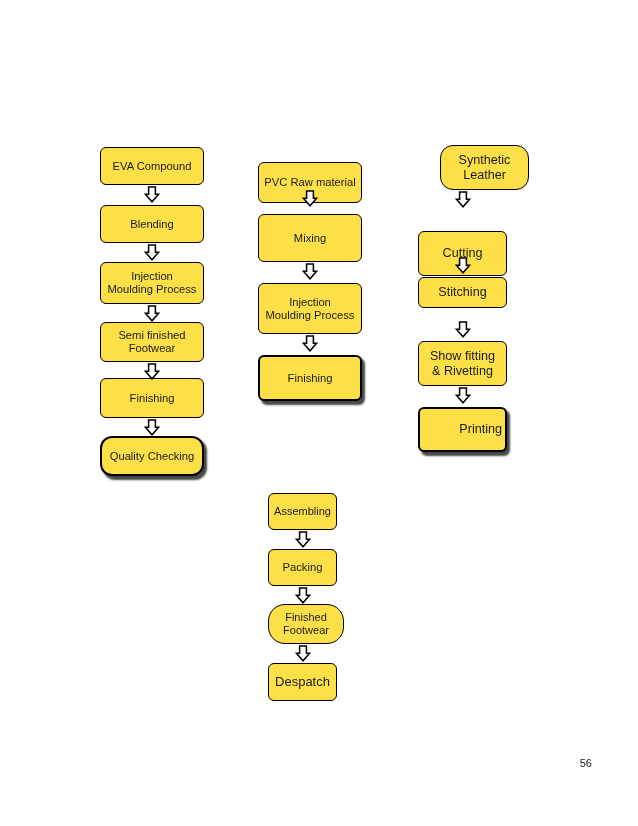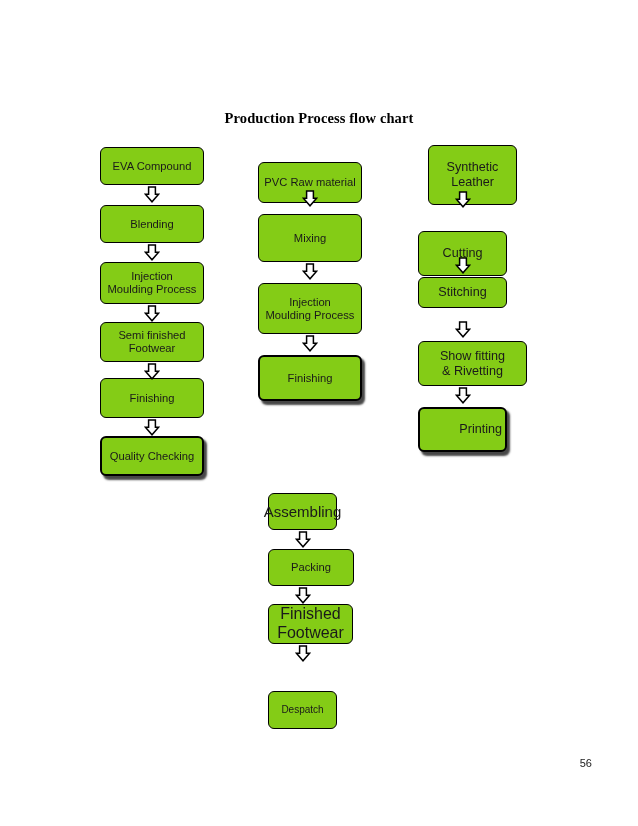--- a/index.html
+++ b/index.html
@@ -38,21 +38,21 @@
   }
 
   
   .flow-col {
     position: absolute;
   }
 
   .node {
     position: absolute;
     box-sizing: border-box;
-    background: #84cc16;
+    background: #fde047;
     border: 1.6px solid #000000;
     border-radius: 6px;
     display: flex;
     align-items: center;
     justify-content: center;
     text-align: center;
     line-height: 1.16;
     color: #1a1a1a;
     padding: 8px 3px;
   }
@@ -82,42 +82,41 @@
     font-family: "Liberation Sans", sans-serif;
     font-size: 11px;
     color: #222222;
   }
 </style>
 </head>
 <body>
 
 <div id="page">
 
-  <div class="chart-title">Production Process flow chart</div>
 
   <div id="flow-root">
       <div class="flow-col">
         <div class="node" style="left: 100px; top: 147px; width: 104px; height: 38px; font-size: 11.2px;">
           <span class="lbl">EVA Compound</span>
         </div>
         <div class="node" style="left: 100px; top: 205px; width: 104px; height: 38px; font-size: 11.2px;">
           <span class="lbl">Blending</span>
         </div>
         <div class="node" style="left: 100px; top: 262px; width: 104px; height: 42px; font-size: 11.2px;">
           <span class="lbl">Injection
 Moulding Process</span>
         </div>
         <div class="node" style="left: 100px; top: 322px; width: 104px; height: 40px; font-size: 11.2px;">
           <span class="lbl">Semi finished
 Footwear</span>
         </div>
         <div class="node" style="left: 100px; top: 378px; width: 104px; height: 40px; font-size: 11.2px;">
           <span class="lbl">Finishing</span>
         </div>
-        <div class="node terminal" style="left: 100px; top: 436px; width: 104px; height: 40px; font-size: 11.2px;">
+        <div class="node terminal" style="left: 100px; top: 436px; width: 104px; height: 40px; font-size: 11.2px; border-radius: 12px;">
           <span class="lbl">Quality Checking</span>
         </div>
         <div class="arrow" style="left: 144px; top: 186px;">
           <svg width="16" height="17" viewBox="0 0 16 17">
             <path d="M4.6 0.9 L11.4 0.9 L11.4 8.2 L14.6 8.2 L8 15.8 L1.4 8.2 L4.6 8.2 Z" fill="#ffffff" stroke="#000000" stroke-width="1.5" stroke-linejoin="miter"></path>
           </svg>
         </div>
         <div class="arrow" style="left: 144px; top: 244px;">
           <svg width="16" height="17" viewBox="0 0 16 17">
             <path d="M4.6 0.9 L11.4 0.9 L11.4 8.2 L14.6 8.2 L8 15.8 L1.4 8.2 L4.6 8.2 Z" fill="#ffffff" stroke="#000000" stroke-width="1.5" stroke-linejoin="miter"></path>
@@ -163,31 +162,31 @@
             <path d="M4.6 0.9 L11.4 0.9 L11.4 8.2 L14.6 8.2 L8 15.8 L1.4 8.2 L4.6 8.2 Z" fill="#ffffff" stroke="#000000" stroke-width="1.5" stroke-linejoin="miter"></path>
           </svg>
         </div>
         <div class="arrow" style="left: 302px; top: 335px;">
           <svg width="16" height="17" viewBox="0 0 16 17">
             <path d="M4.6 0.9 L11.4 0.9 L11.4 8.2 L14.6 8.2 L8 15.8 L1.4 8.2 L4.6 8.2 Z" fill="#ffffff" stroke="#000000" stroke-width="1.5" stroke-linejoin="miter"></path>
           </svg>
         </div>
       </div>
       <div class="flow-col">
-        <div class="node" style="left: 428px; top: 145px; width: 89px; height: 60px; font-size: 12.6px;">
+        <div class="node" style="left: 440px; top: 145px; width: 89px; height: 45px; font-size: 12.6px; border-radius: 13px;">
           <span class="lbl">Synthetic
 Leather</span>
         </div>
         <div class="node" style="left: 418px; top: 211px; width: 89px; height: 45px; font-size: 12.6px; margin-top: 20px;">
           <span class="lbl">Cutting</span>
         </div>
         <div class="node" style="left: 418px; top: 277px; width: 89px; height: 31px; font-size: 12.6px;">
           <span class="lbl">Stitching</span>
         </div>
-        <div class="node" style="left: 418px; top: 341px; width: 109px; height: 45px; font-size: 12.6px;">
+        <div class="node" style="left: 418px; top: 341px; width: 89px; height: 45px; font-size: 12.6px;">
           <span class="lbl">Show fitting
 &amp; Rivetting</span>
         </div>
         <div class="node terminal" style="left: 418px; top: 407px; width: 89px; height: 45px; font-size: 12.6px; justify-content: flex-end;">
           <span class="lbl">Printing</span>
         </div>
         <div class="arrow" style="left: 454.5px; top: 191px;">
           <svg width="16" height="17" viewBox="0 0 16 17">
             <path d="M4.6 0.9 L11.4 0.9 L11.4 8.2 L14.6 8.2 L8 15.8 L1.4 8.2 L4.6 8.2 Z" fill="#ffffff" stroke="#000000" stroke-width="1.5" stroke-linejoin="miter"></path>
           </svg>
@@ -202,31 +201,31 @@
             <path d="M4.6 0.9 L11.4 0.9 L11.4 8.2 L14.6 8.2 L8 15.8 L1.4 8.2 L4.6 8.2 Z" fill="#ffffff" stroke="#000000" stroke-width="1.5" stroke-linejoin="miter"></path>
           </svg>
         </div>
         <div class="arrow" style="left: 454.5px; top: 387px;">
           <svg width="16" height="17" viewBox="0 0 16 17">
             <path d="M4.6 0.9 L11.4 0.9 L11.4 8.2 L14.6 8.2 L8 15.8 L1.4 8.2 L4.6 8.2 Z" fill="#ffffff" stroke="#000000" stroke-width="1.5" stroke-linejoin="miter"></path>
           </svg>
         </div>
       </div>
       <div class="flow-col">
-        <div class="node" style="left: 268px; top: 493px; width: 69px; height: 37px; font-size: 15px;">
+        <div class="node" style="left: 268px; top: 493px; width: 69px; height: 37px; font-size: 11px;">
           <span class="lbl">Assembling</span>
         </div>
-        <div class="node" style="left: 268px; top: 549px; width: 86px; height: 37px; font-size: 11.2px;">
+        <div class="node" style="left: 268px; top: 549px; width: 69px; height: 37px; font-size: 11.2px;">
           <span class="lbl">Packing</span>
         </div>
-        <div class="node" style="left: 268px; top: 604px; width: 85px; height: 40px; font-size: 16px;">
+        <div class="node" style="left: 268px; top: 604px; width: 76px; height: 40px; font-size: 11px; border-radius: 17px;">
           <span class="lbl">Finished
 Footwear</span>
         </div>
-        <div class="node" style="left: 268px; top: 663px; width: 69px; height: 38px; font-size: 10px; margin-top: 28px;">
+        <div class="node" style="left: 268px; top: 663px; width: 69px; height: 38px; font-size: 13px;">
           <span class="lbl">Despatch</span>
         </div>
         <div class="arrow" style="left: 294.5px; top: 531px;">
           <svg width="16" height="17" viewBox="0 0 16 17">
             <path d="M4.6 0.9 L11.4 0.9 L11.4 8.2 L14.6 8.2 L8 15.8 L1.4 8.2 L4.6 8.2 Z" fill="#ffffff" stroke="#000000" stroke-width="1.5" stroke-linejoin="miter"></path>
           </svg>
         </div>
         <div class="arrow" style="left: 294.5px; top: 587px;">
           <svg width="16" height="17" viewBox="0 0 16 17">
             <path d="M4.6 0.9 L11.4 0.9 L11.4 8.2 L14.6 8.2 L8 15.8 L1.4 8.2 L4.6 8.2 Z" fill="#ffffff" stroke="#000000" stroke-width="1.5" stroke-linejoin="miter"></path>

